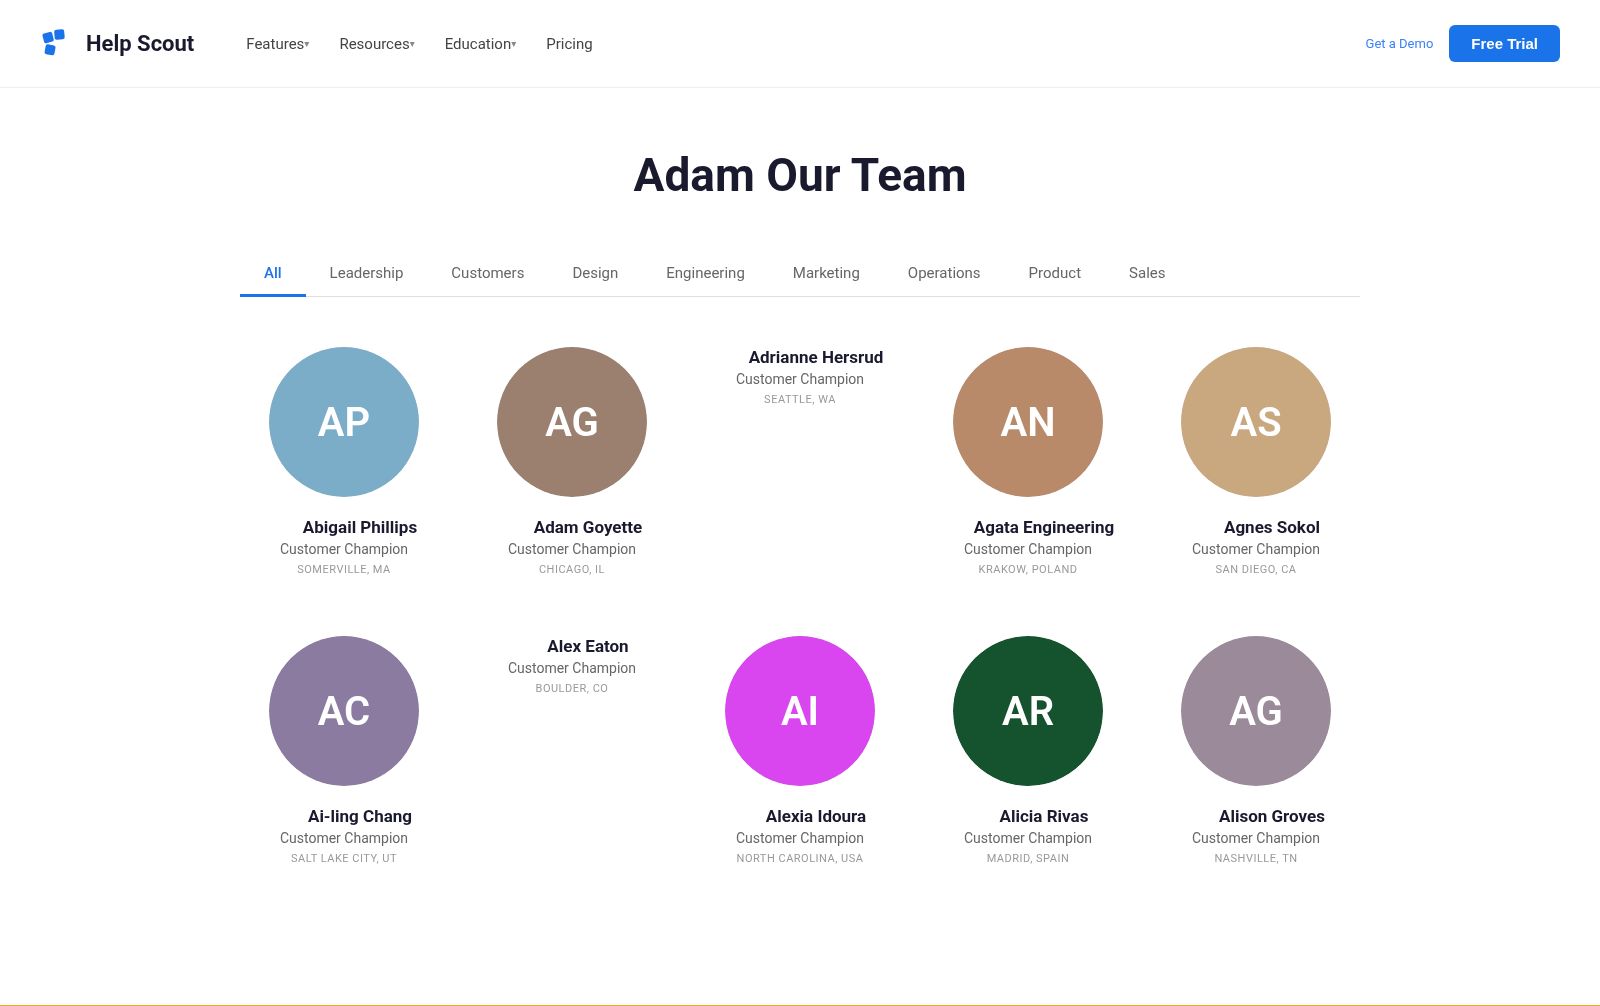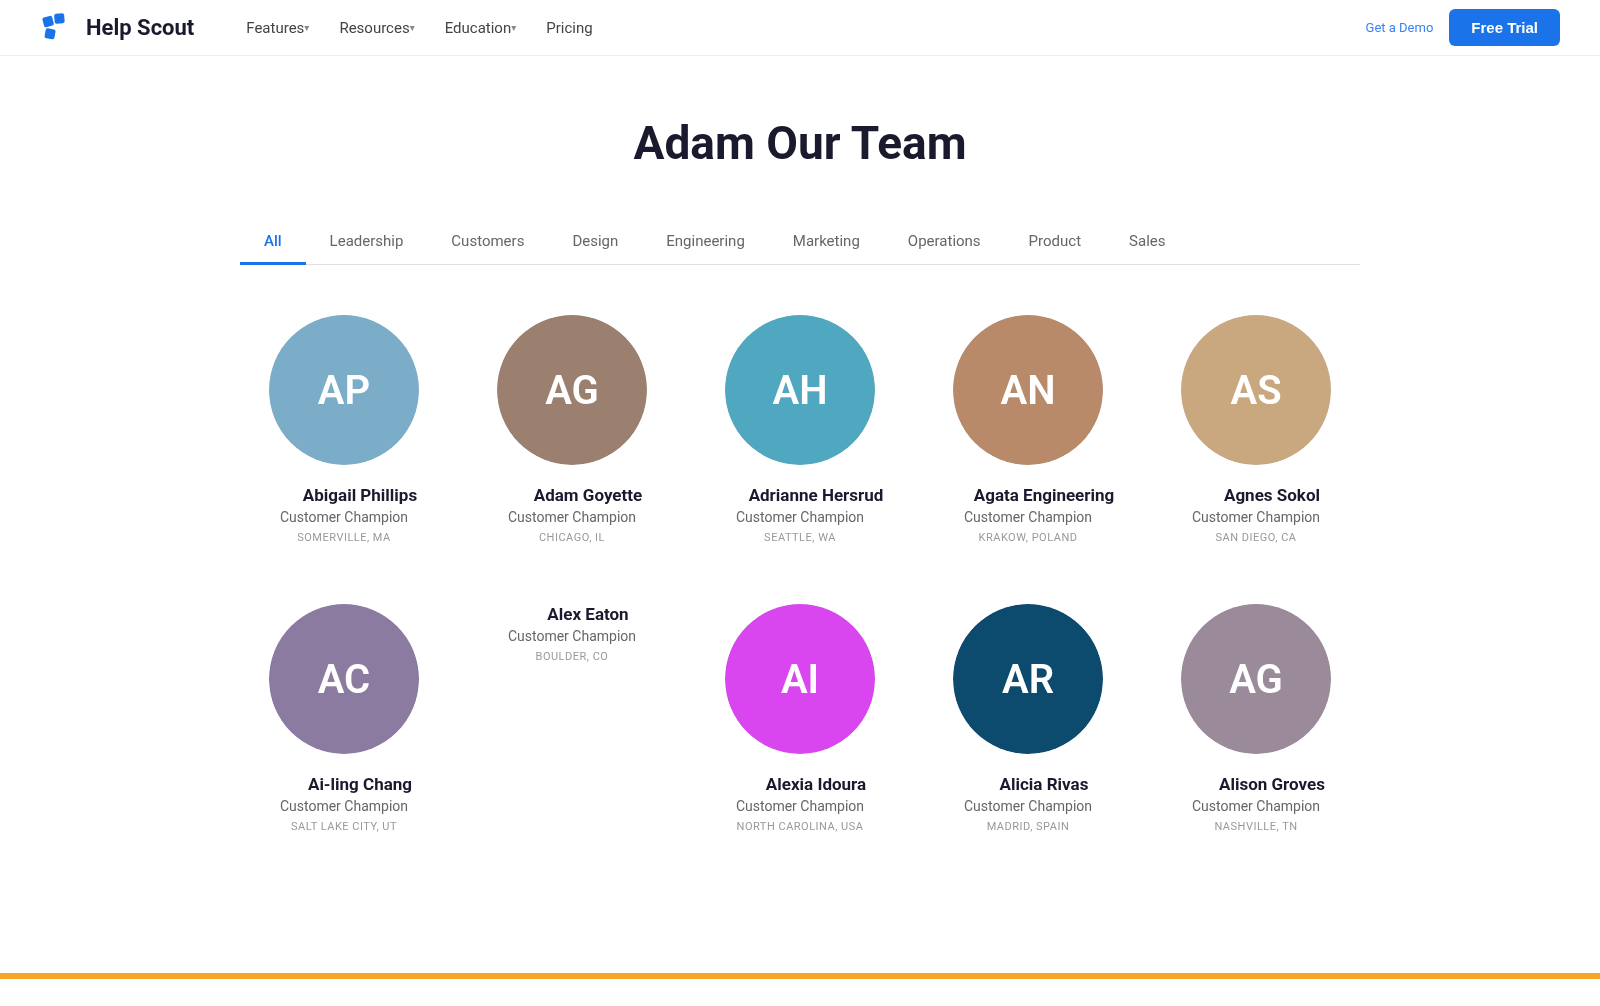--- a/index.html
+++ b/index.html
@@ -1,20 +1,20 @@
 <!DOCTYPE html>
 <html><head>
   <meta charset="utf-8">
   <style>
     * { box-sizing: border-box; margin: 0; padding: 0; }
     body { font-family: -apple-system, BlinkMacSystemFont, 'Segoe UI', Roboto, sans-serif; background: #fff; color: #333; }
 
     
     nav {
-      display: flex; align-items: center; padding: 0 40px; height: 56px;
+      display: flex; align-items: center; padding: 0 40px; height: 88px;
       border-bottom: 1px solid #eee; background: #fff;
     }
     .logo-area { display: flex; align-items: center; gap: 10px; margin-right: 40px; }
     .logo-icon { width: 36px; height: 36px; }
     .logo-text { font-size: 22px; font-weight: 700; color: #1a1a2e; }
     .nav-links { display: flex; align-items: center; gap: 6px; flex: 1; }
     .nav-link {
       display: flex; align-items: center; gap: 0;
       padding: 8px 12px; font-size: 15px; color: #444; cursor: pointer;
       border-radius: 4px; text-decoration: none;
@@ -143,25 +143,20 @@
     <div class="avatar">
       <div class="avatar-placeholder" style="background: #9b8070;">
         AG
       </div>
     </div>
     <div class="member-name">Adam Goyette</div>
     <div class="member-role">Customer Champion</div>
     <div class="member-location">Chicago, IL</div>
   </div>
       <div class="team-member">
-    <div class="avatar">
-      <div class="avatar-placeholder" style="background: #4fa8c0;">
-        AH
-      </div>
-    </div>
     <div class="member-name">Adrianne Hersrud</div>
     <div class="member-role">Customer Champion</div>
     <div class="member-location">Seattle, WA</div>
   </div>
       <div class="team-member">
     <div class="avatar">
       <div class="avatar-placeholder" style="background: #b88a6a;">
         AN
       </div>
     </div>
@@ -199,21 +194,21 @@
       <div class="avatar-placeholder" style="background: #d946ef;">
         AI
       </div>
     </div>
     <div class="member-name">Alexia Idoura</div>
     <div class="member-role">Customer Champion</div>
     <div class="member-location">North Carolina, USA</div>
   </div>
       <div class="team-member">
     <div class="avatar">
-      <div class="avatar-placeholder" style="background: #0c4a6e;">
+      <div class="avatar-placeholder" style="background: #14532d;">
         AR
       </div>
     </div>
     <div class="member-name">Alicia Rivas</div>
     <div class="member-role">Customer Champion</div>
     <div class="member-location">Madrid, Spain</div>
   </div>
       <div class="team-member">
     <div class="avatar">
       <div class="avatar-placeholder" style="background: #9a8a9a;">

